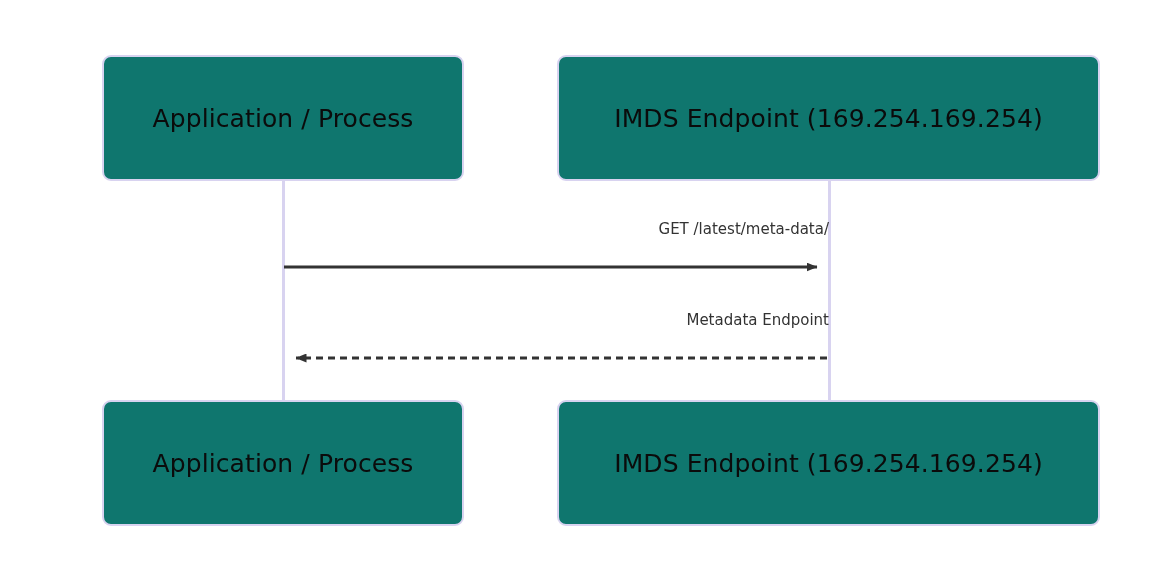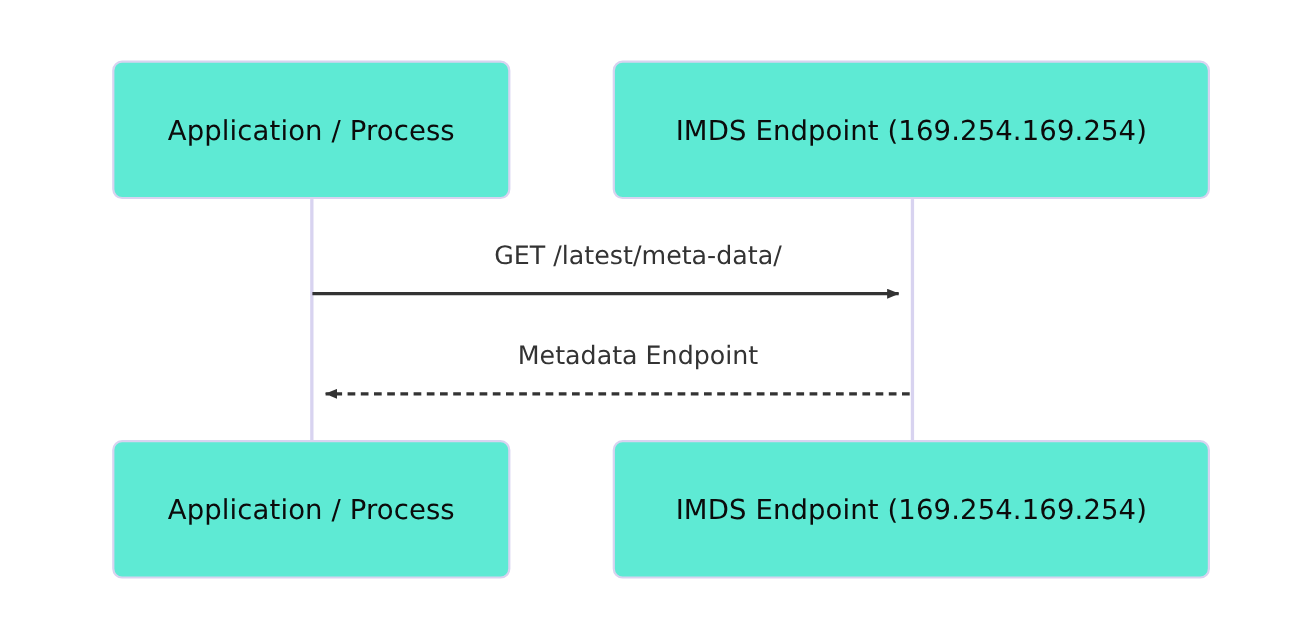--- a/index.html
+++ b/index.html
@@ -17,21 +17,21 @@
     width: 1174px;
     height: 574px;
     background: #ffffff;
     overflow: hidden;
   }
 
   
   .participant-box {
     position: absolute;
     box-sizing: border-box;
-    background: #5eead4;
+    background: #0f766e;
     border: 2px solid #D8D3F0;
     border-radius: 9px;
     display: flex;
     align-items: center;
     justify-content: center;
     z-index: 3;
   }
   .participant-label {
     font-size: 25px;
     font-weight: 400;
@@ -64,27 +64,26 @@
     left: 0;
     top: 0;
     width: 1174px;
     height: 574px;
     z-index: 2;
     pointer-events: none;
   }
 
   .message-label {
     position: absolute;
-    font-size: 23px;
+    font-size: 15px;
     color: #333333;
     white-space: nowrap;
     line-height: 1;
     z-index: 4;
-    text-align: center;
-    padding-left: 24px;
+    text-align: right;
   }
   #message-request-label  { left: 283px; top: 222px; width: 546px; }
   #message-response-label { left: 283px; top: 313px; width: 546px; }
 </style>
 </head>
 <body>
 
 <div id="diagram-canvas">
 
   <div class="participant-box" id="participant-app-top">

